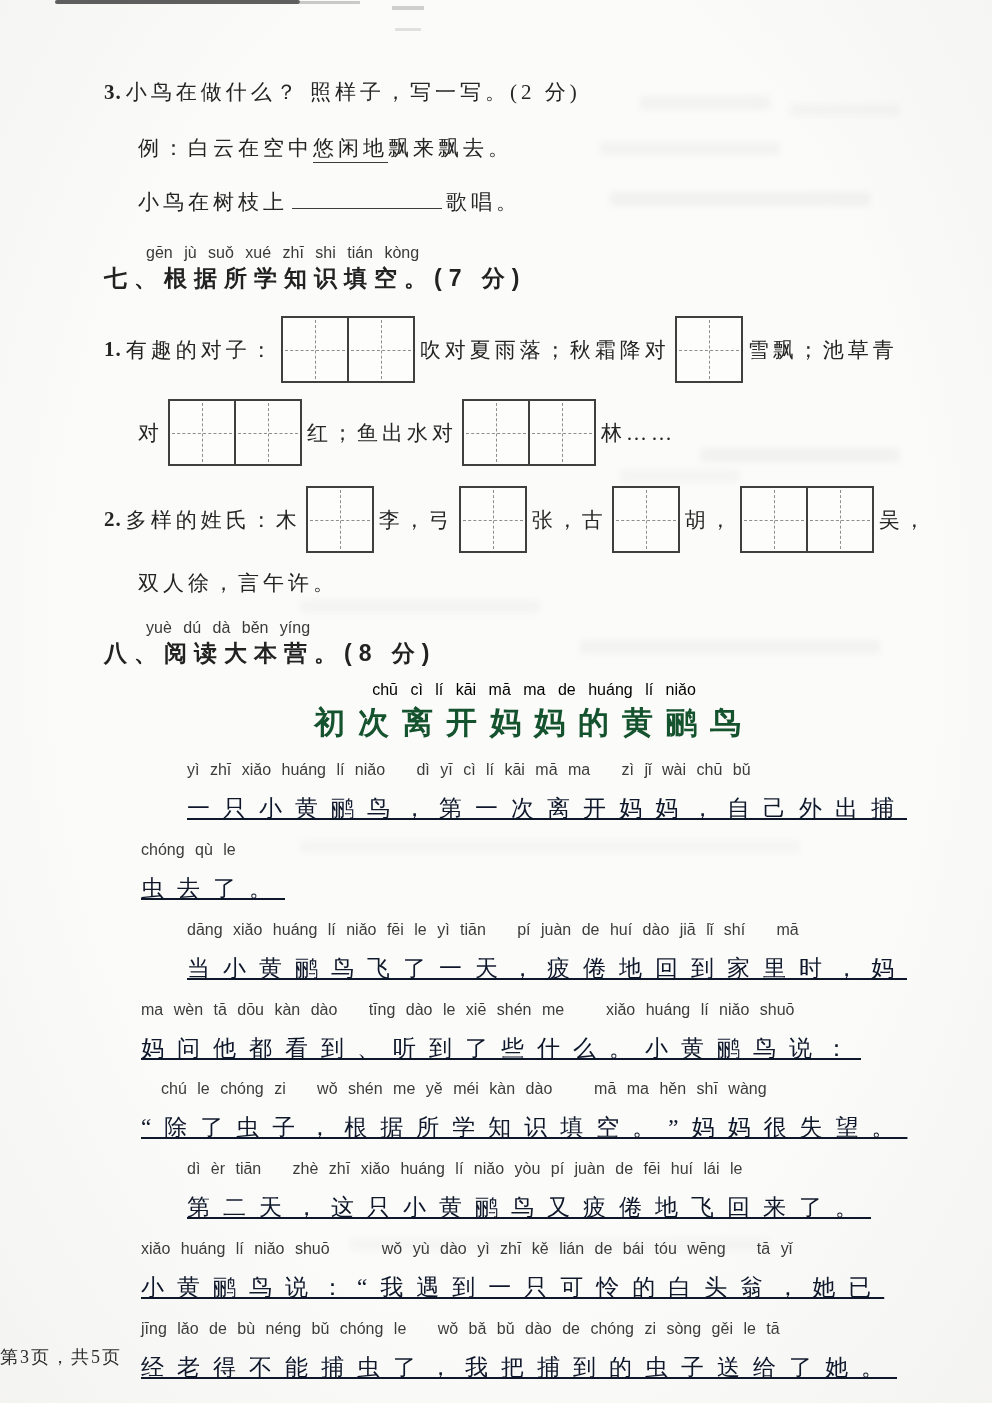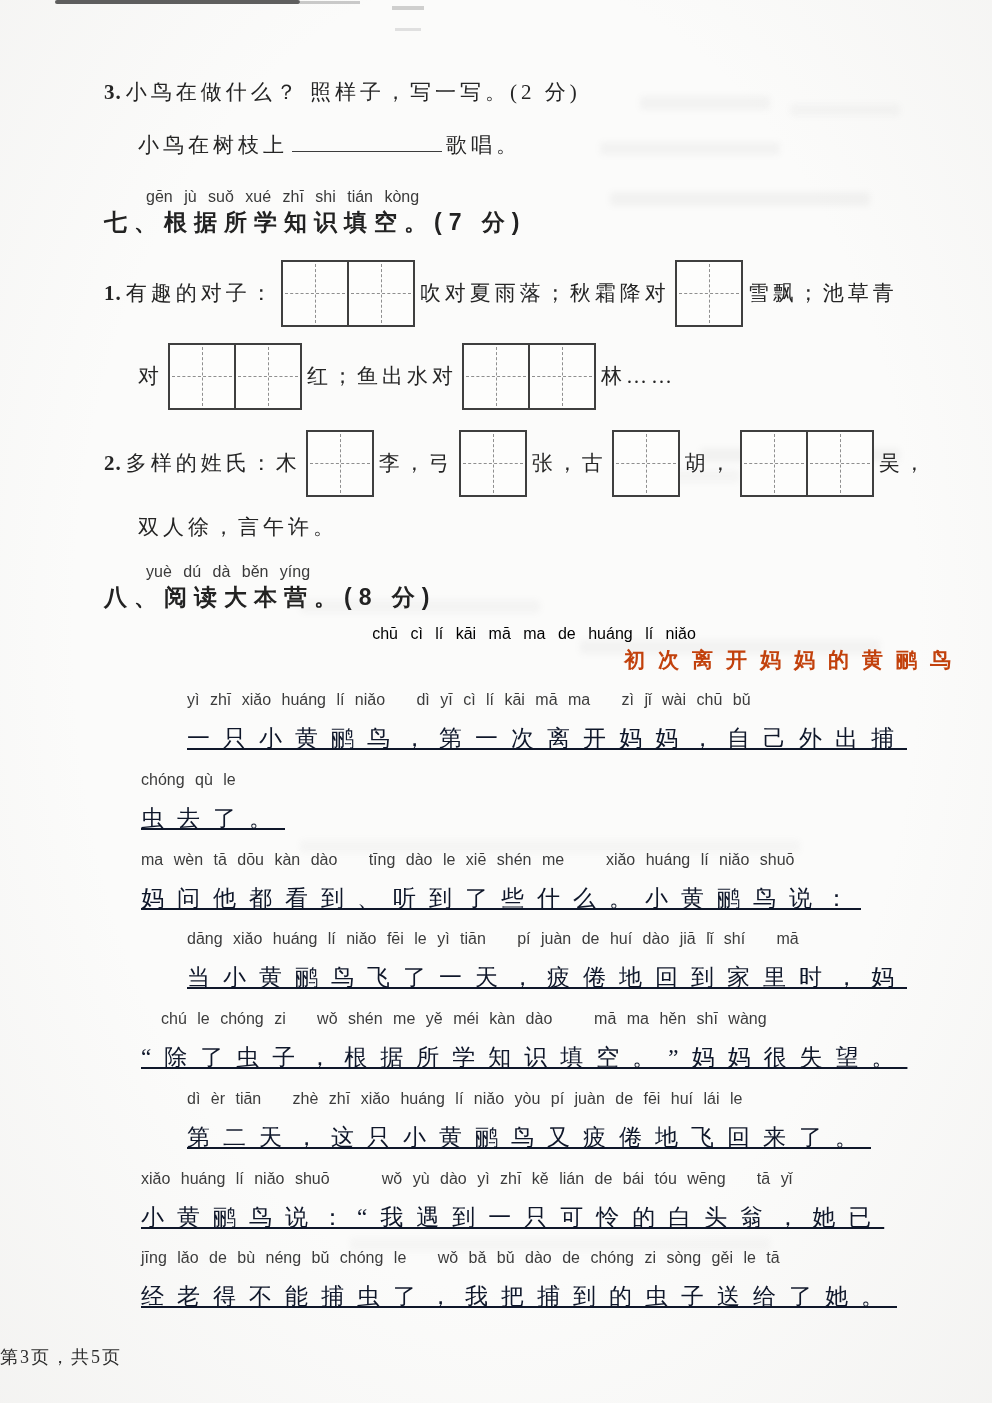--- a/index.html
+++ b/index.html
@@ -31,22 +31,22 @@
   .tzg .cell{width:64px;height:63px;position:relative;}
   .tzg .cell + .cell{border-left:2px solid #3f3f3f;}
   .tzg .cell::before{content:"";position:absolute;left:50%;top:2px;bottom:2px;border-left:1.5px dashed #8f8f8f;}
   .tzg .cell::after{content:"";position:absolute;top:50%;left:2px;right:2px;border-top:1.5px dashed #8f8f8f;}
   .boxrow{display:flex;align-items:center;font-size:21px;letter-spacing:4px;color:#252525;}
   .boxrow .tzg{margin:0 5px;}
   
   .center{text-align:center;}
   .title-pinyin{font-family:"Liberation Sans","DejaVu Sans",sans-serif;font-size:16px;color:#000000;
     word-spacing:8px;white-space:pre;}
-  .title-hanzi{font-family:"Liberation Sans","DejaVu Sans",sans-serif;font-weight:bold;font-size:21px;
-    letter-spacing:13px;color:#c2410c;margin-top:3px;text-align:right;}
+  .title-hanzi{font-family:"Liberation Sans","DejaVu Sans",sans-serif;font-weight:bold;font-size:31px;
+    letter-spacing:13px;color:#14532d;margin-top:3px;}
   .passage{margin-top:17px;padding-left:37px;}
   .pair{margin-bottom:17px;}
   .pair.indent .py,.pair.indent .hz{padding-left:46px;}
   .py{font-family:"Liberation Sans","DejaVu Sans",sans-serif;font-size:16px;color:#3c3c3c;
     word-spacing:6px;white-space:pre;}
   .hz{font-size:23px;letter-spacing:13px;color:#0f172a;margin-top:16px;line-height:1.25;text-decoration:underline;}
   
   .footer{position:absolute;left:0;right:0;top:1345px;text-align:left;
     font-size:18px;letter-spacing:2px;color:#2e2e2e;}
   .mt28{margin-top:28px;} .mt20{margin-top:20px;} .mt22{margin-top:22px;}
@@ -70,20 +70,23 @@
 <div class="artifact smudge" style="left:300px;top:600px;width:240px;height:13px;opacity:.06;"></div>
 <div class="artifact smudge" style="left:580px;top:640px;width:300px;height:14px;opacity:.07;"></div>
 <div class="artifact smudge" style="left:300px;top:840px;width:500px;height:13px;opacity:.05;"></div>
 <div class="artifact smudge" style="left:350px;top:1238px;width:420px;height:13px;opacity:.05;"></div>
 
 <div class="content">
 
   <div>
     <div class="serif-line">
       <span class="num">3.</span><span>小鸟在做什么？ 照样子，写一写。(2 分)</span>
+    </div>
+    <div class="serif-line indent1 mt28">
+      <span>例：白云在空中</span><span class="u-ex">悠闲地</span><span>飘来飘去。</span>
     </div>
     <div class="serif-line indent1 mt22">
       <span>小鸟在树枝上</span><span class="blank"></span><span>歌唱。</span>
     </div>
   </div>
 
   <div class="mt28">
     <div class="sec-pinyin">gēn jù suǒ xué zhī shi tián kòng</div>
     <div class="sec-head">七、根据所学知识填空。(7 分)</div>
 
@@ -150,27 +153,27 @@
 
     <div class="passage">
       <div class="pair indent">
         <div class="py">yì zhī xiǎo huáng lí niǎo   dì yī cì lí kāi mā ma   zì jǐ wài chū bǔ</div>
         <div class="hz">一只小黄鹂鸟，第一次离开妈妈，自己外出捕</div>
       </div>
       <div class="pair">
         <div class="py">chóng qù le</div>
         <div class="hz">虫去了。</div>
       </div>
+      <div class="pair indent">
+        <div class="py">dāng xiǎo huáng lí niǎo fēi le yì tiān   pí juàn de huí dào jiā lǐ shí   mā</div>
+        <div class="hz">当小黄鹂鸟飞了一天，疲倦地回到家里时，妈</div>
+      </div>
       <div class="pair">
         <div class="py">ma wèn tā dōu kàn dào   tīng dào le xiē shén me    xiǎo huáng lí niǎo shuō</div>
         <div class="hz">妈问他都看到、听到了些什么。小黄鹂鸟说：</div>
-      </div>
-      <div class="pair indent">
-        <div class="py">dāng xiǎo huáng lí niǎo fēi le yì tiān   pí juàn de huí dào jiā lǐ shí   mā</div>
-        <div class="hz">当小黄鹂鸟飞了一天，疲倦地回到家里时，妈</div>
       </div>
       <div class="pair">
         <div class="py" style="padding-left:20px;margin-top:8px;">chú le chóng zi   wǒ shén me yě méi kàn dào    mā ma hěn shī wàng</div>
         <div class="hz">“除了虫子，根据所学知识填空。”妈妈很失望。</div>
       </div>
       <div class="pair indent">
         <div class="py">dì èr tiān   zhè zhī xiǎo huáng lí niǎo yòu pí juàn de fēi huí lái le</div>
         <div class="hz">第二天，这只小黄鹂鸟又疲倦地飞回来了。</div>
       </div>
       <div class="pair">

